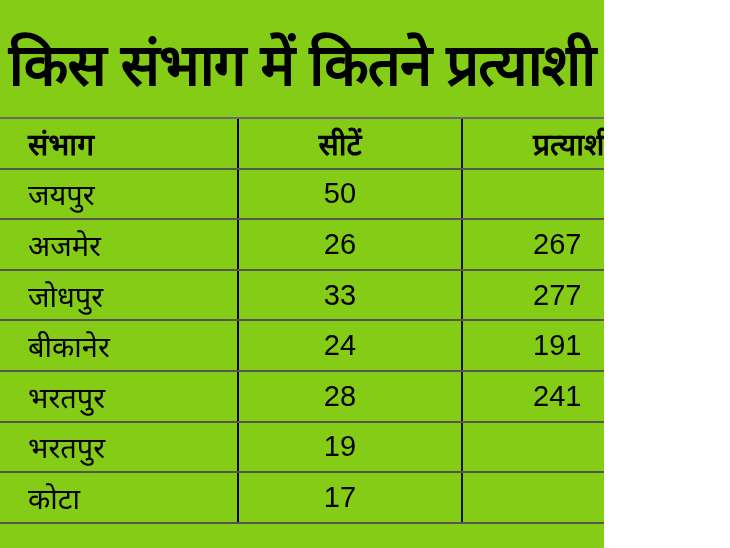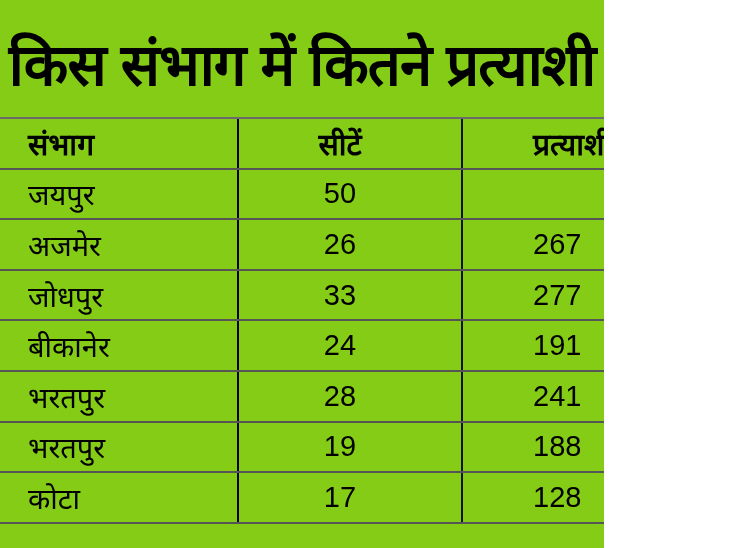--- a/index.html
+++ b/index.html
@@ -105,23 +105,21 @@
 
     <div class="row">
       <div class="cell c1">भरतपुर</div>
       <div class="cell c2">28</div>
       <div class="cell c3">241</div>
     </div>
 
     <div class="row">
       <div class="cell c1">भरतपुर</div>
       <div class="cell c2">19</div>
-      <div class="cell c3">188</div>
     </div>
 
     <div class="row">
       <div class="cell c1">कोटा</div>
       <div class="cell c2">17</div>
-      <div class="cell c3">128</div>
     </div>
 
   </div>
 </div>
 
 </body></html>

